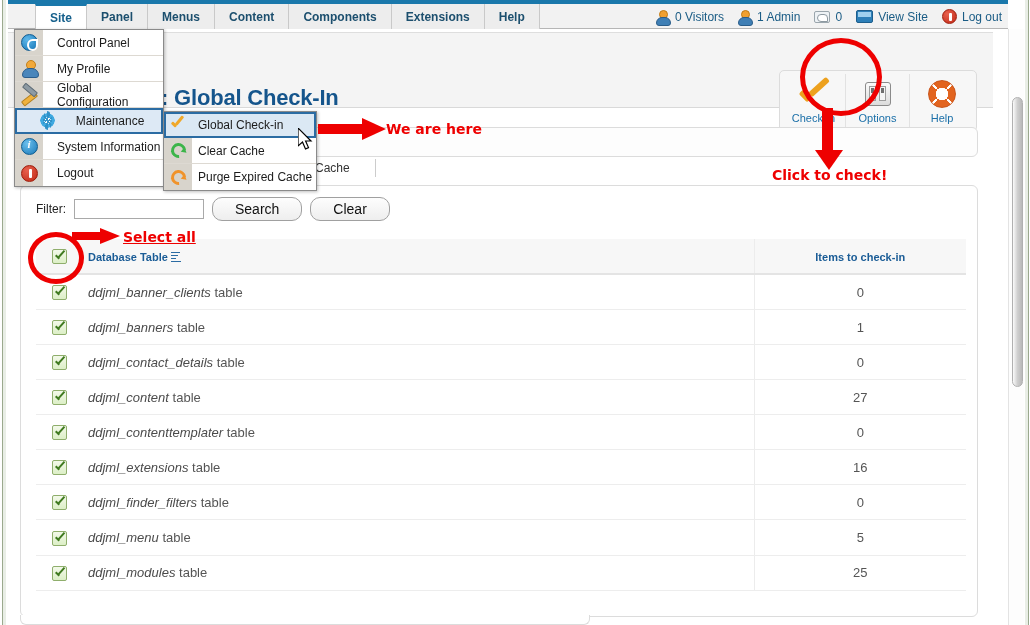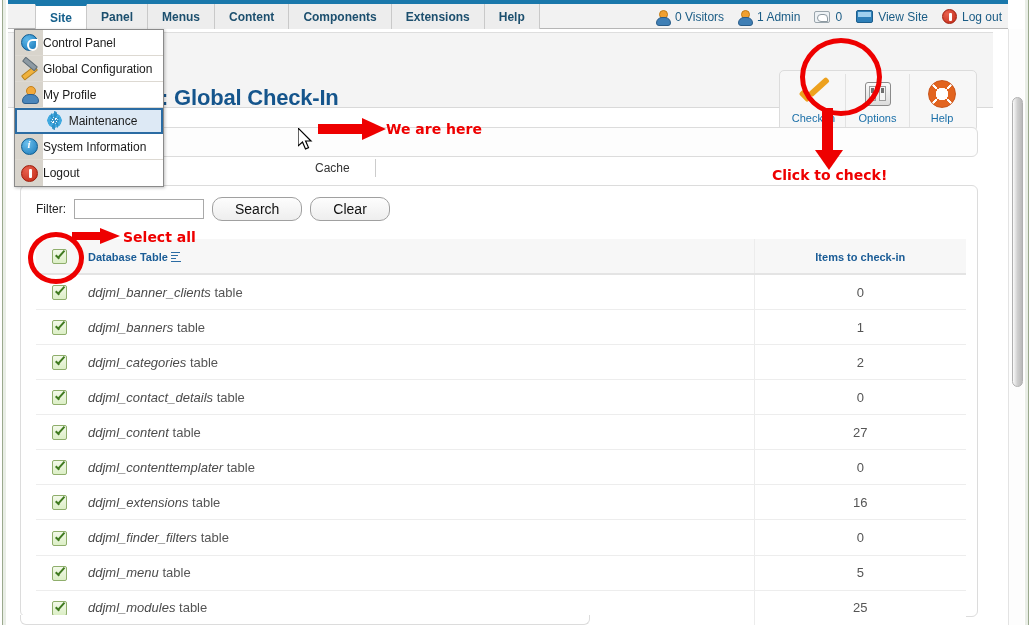--- a/index.html
+++ b/index.html
@@ -121,21 +121,21 @@
     position: relative; height: 26px; display: flex; align-items: center;
     border-bottom: 1px solid #ddd9d2; cursor: pointer;
     font-size: 12px; color: #1b1b1b; z-index: 2;
     background: transparent;
   }
   .dd-item:last-child { border-bottom: none; }
   .dd-item .dd-ico {
     width: 28px; min-width:28px; height: 26px;
     display: flex; align-items: center; justify-content: center;
   }
-  .dd-item .dd-label { padding-left: 0; }
+  .dd-item .dd-label { padding-left: 14px; }
   .dd-item.selected {
     background: #dde9f5;
     outline: 2px solid #2b6ca3;
     outline-offset: -2px;
     justify-content: center;
   }
 
   .mi { width:17px; height:17px; border-radius:50%; position:relative; display:block; }
   .mi-cpanel { background: radial-gradient(circle at 35% 30%, #5fb8ea, #1575b5); border:1px solid #0e5a90; }
   .mi-cpanel::after { content:""; position:absolute; left:5px; top:4px; width:7px; height:8px; border:2px solid #fff; border-radius:50% 0 50% 50%; }
@@ -492,25 +492,20 @@
           <td class="c-name"><span class="tname">ddjml_banner_clients</span><span class="tsuffix"> table</span></td>
           <td class="c-count">0</td>
         </tr>
         <tr>
           <td class="c-chk"><span class="cbox"></span></td>
           <td class="c-name"><span class="tname">ddjml_banners</span><span class="tsuffix"> table</span></td>
           <td class="c-count">1</td>
         </tr>
         <tr>
           <td class="c-chk"><span class="cbox"></span></td>
-          <td class="c-name"><span class="tname">ddjml_categories</span><span class="tsuffix"> table</span></td>
-          <td class="c-count">2</td>
-        </tr>
-        <tr>
-          <td class="c-chk"><span class="cbox"></span></td>
           <td class="c-name"><span class="tname">ddjml_contact_details</span><span class="tsuffix"> table</span></td>
           <td class="c-count">0</td>
         </tr>
         <tr>
           <td class="c-chk"><span class="cbox"></span></td>
           <td class="c-name"><span class="tname">ddjml_content</span><span class="tsuffix"> table</span></td>
           <td class="c-count">27</td>
         </tr>
         <tr>
           <td class="c-chk"><span class="cbox"></span></td>
@@ -548,29 +543,29 @@
     <div class="dd-strip"></div>
 
     <div class="dd-item">
       <span class="dd-ico">
           <span class="mi mi-cpanel"></span>
         </span>
       <span class="dd-label">Control Panel</span>
     </div>
     <div class="dd-item">
       <span class="dd-ico">
-          <span class="mi mi-gconf"></span>
-        </span>
-      <span class="dd-label">Global Configuration</span>
+          <span class="mi mi-profile"></span>
+        </span>
+      <span class="dd-label">My Profile</span>
     </div>
     <div class="dd-item">
       <span class="dd-ico">
-          <span class="mi mi-profile"></span>
-        </span>
-      <span class="dd-label">My Profile</span>
+          <span class="mi mi-gconf"></span>
+        </span>
+      <span class="dd-label">Global Configuration</span>
     </div>
     <div class="dd-item selected">
       <span class="dd-ico">
           <span class="mi mi-maint"></span>
         </span>
       <span class="dd-label">Maintenance</span>
     </div>
     <div class="dd-item">
       <span class="dd-ico">
           <span class="mi mi-info"></span>
@@ -578,20 +573,41 @@
       <span class="dd-label">System Information</span>
     </div>
     <div class="dd-item">
       <span class="dd-ico">
           <span class="mi mi-logout"></span>
         </span>
       <span class="dd-label">Logout</span>
     </div>
   </div>
 
+  <div class="submenu">
+    <div class="sm-strip"></div>
+    <div class="sm-item selected">
+      <span class="sm-ico">
+          <span class="check-glyph"></span>
+        </span>
+      <span class="sm-label">Global Check-in</span>
+    </div>
+    <div class="sm-item">
+      <span class="sm-ico">
+          <span class="refresh-glyph"></span>
+        </span>
+      <span class="sm-label">Clear Cache</span>
+    </div>
+    <div class="sm-item">
+      <span class="sm-ico">
+          <span class="refresh-glyph orange"></span>
+        </span>
+      <span class="sm-label">Purge Expired Cache</span>
+    </div>
+  </div>
 
   <svg class="cursor" viewBox="0 0 16 23">
     <polygon points="0,0 0,18 4.5,14 7.5,21 10.5,19.6 7.6,13 13,13" fill="#ffffff" stroke="#000000" stroke-width="1.2"></polygon>
   </svg>
 
   <svg class="anno" style="left:318px; top:114px;" width="110" height="30" viewBox="0 0 110 30">
     <rect x="0" y="10" width="48" height="10" fill="#ee0000"></rect>
     <polygon points="44,4 68,15 44,26" fill="#ee0000"></polygon>
   </svg>
   <div class="anno anno-text" style="left:386px; top:121px;">We are here</div>
@@ -601,20 +617,20 @@
     <rect x="17" y="0" width="11" height="46" fill="#ee0000"></rect>
     <polygon points="10,42 38,42 24,62" fill="#ee0000"></polygon>
   </svg>
   <div class="anno anno-text" style="left:772px; top:167px;">Click to check!</div>
 
   <div class="red-ellipse" style="left:28px; top:232px; width:56px; height:52px;"></div>
   <svg class="anno" style="left:72px; top:227px;" width="60" height="22" viewBox="0 0 60 22">
     <rect x="0" y="5" width="32" height="8" fill="#ee0000"></rect>
     <polygon points="28,1 48,9 28,17" fill="#ee0000"></polygon>
   </svg>
-  <div class="anno anno-text" style="left:123px; top:229px;">Select all</div>
+  <div class="anno anno-text" style="left:123px; top:229px;text-decoration:underline;">Select all</div>
 
   <div class="vscroll">
     <div class="vthumb"></div>
   </div>
 
   <div class="edge-right"></div>
 </div>
 
 </body></html>

